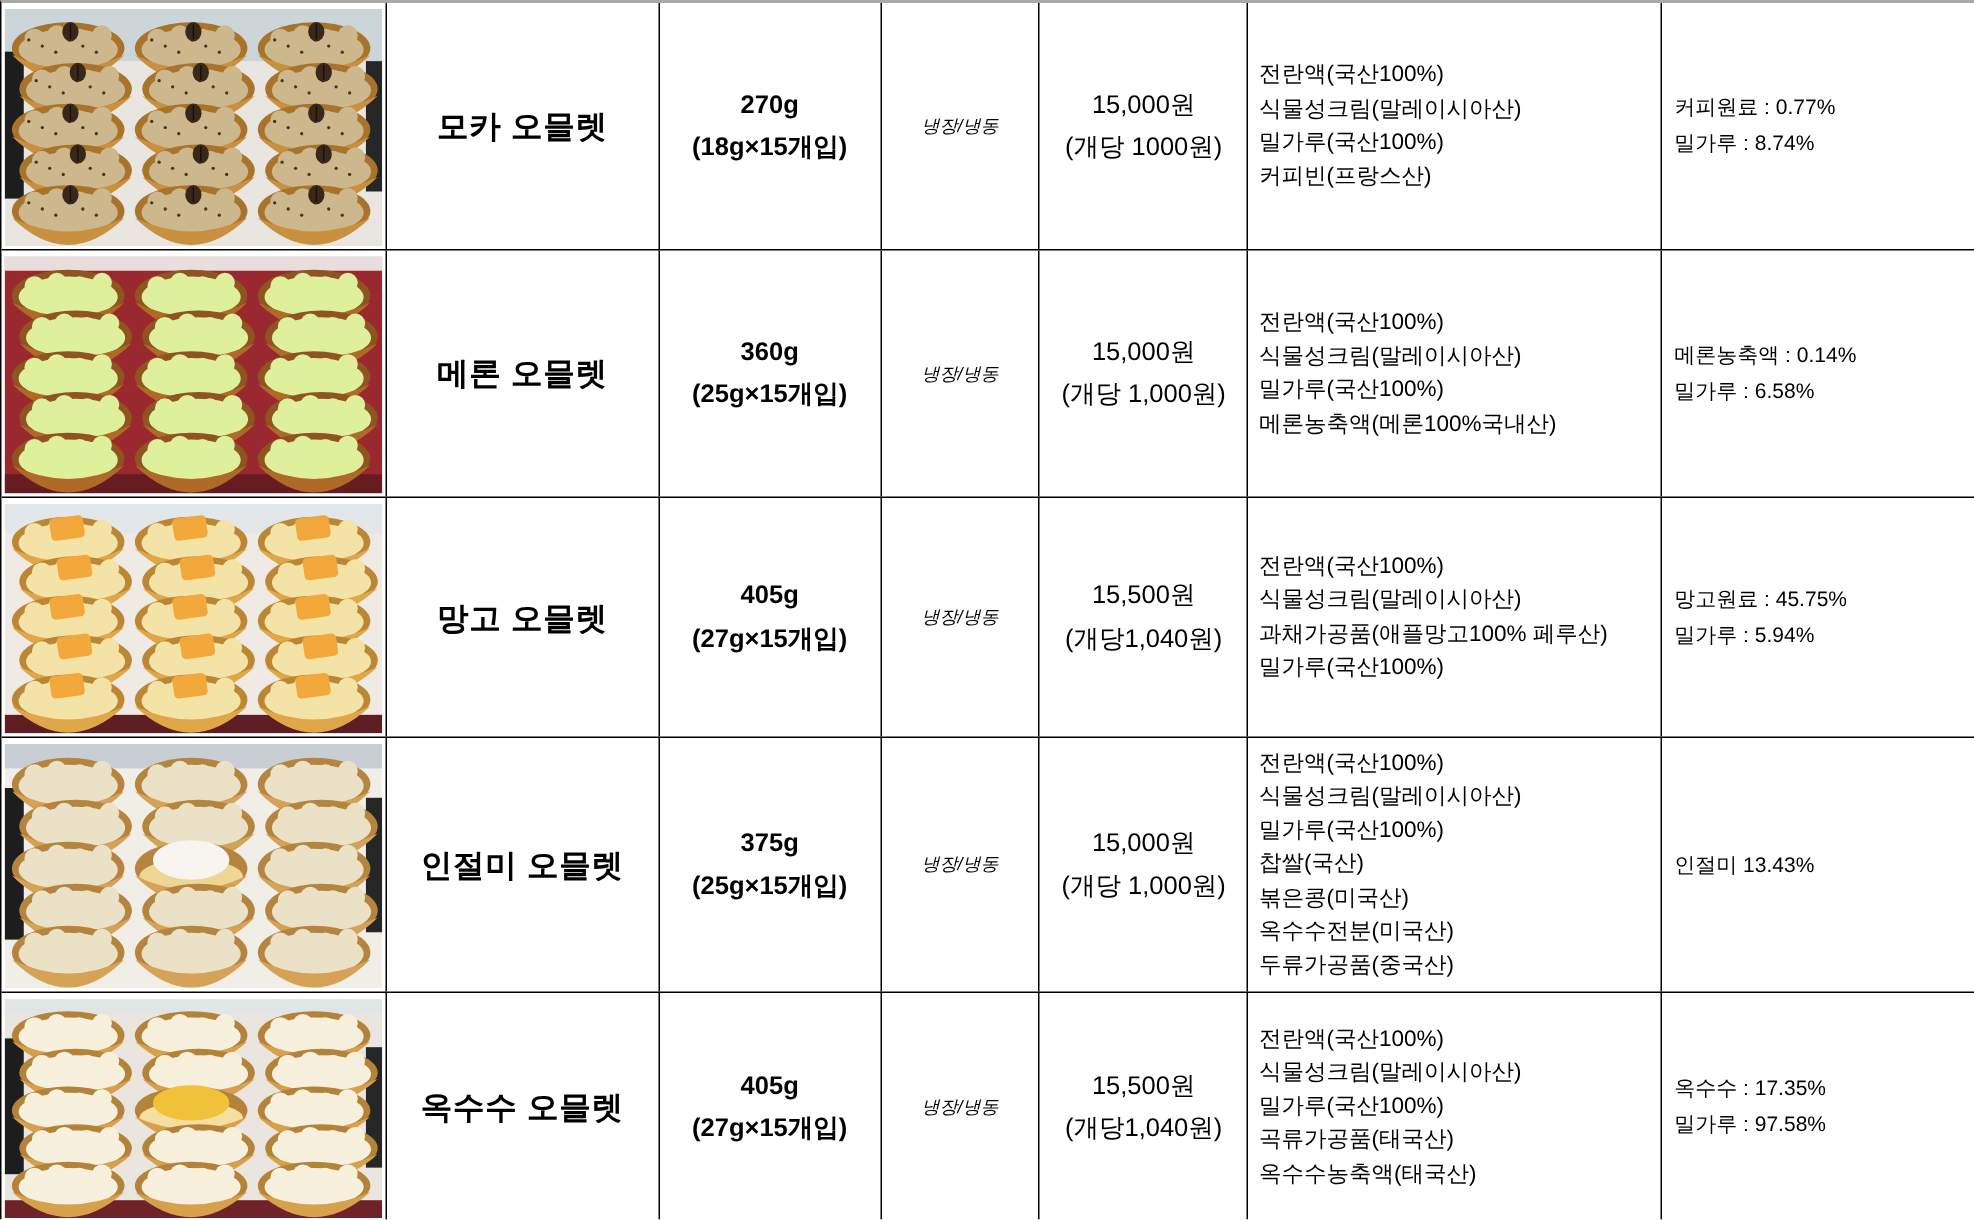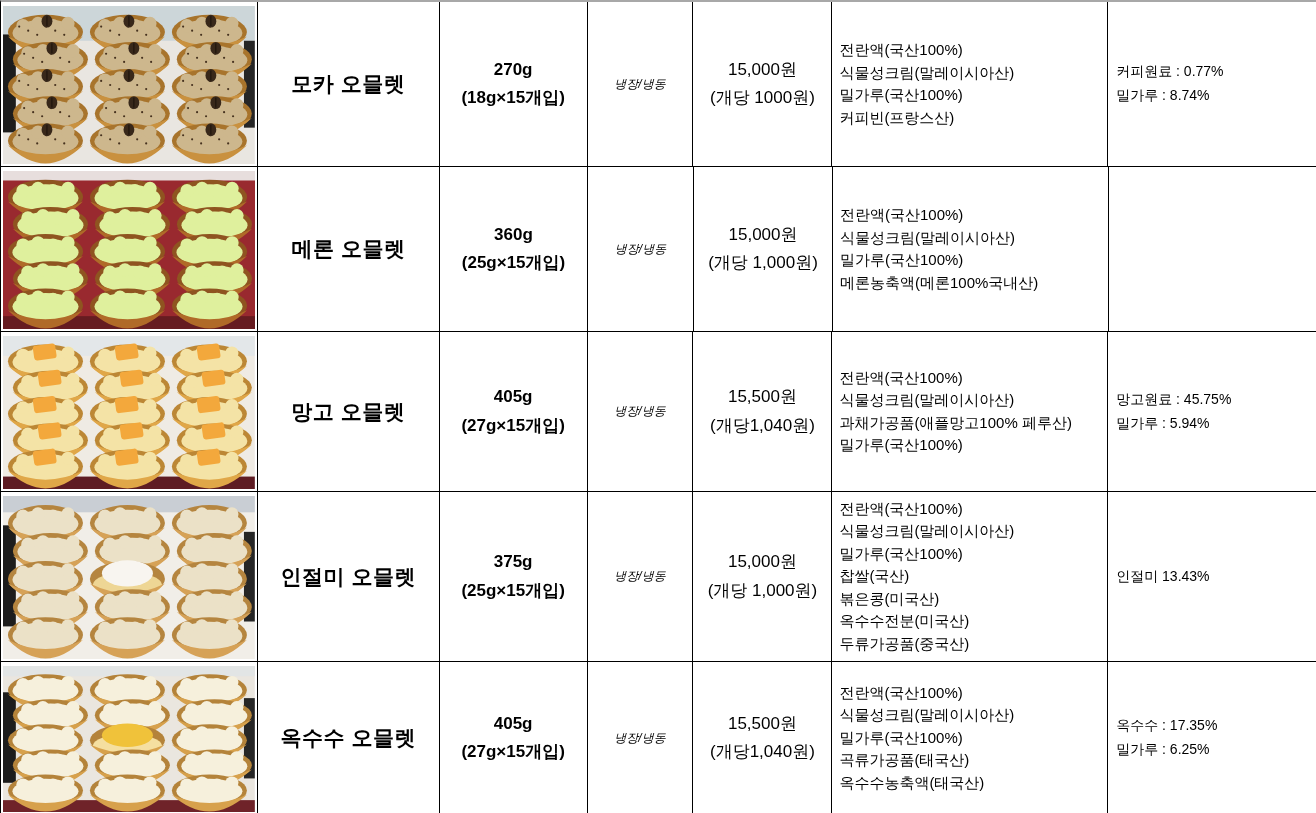--- a/index.html
+++ b/index.html
@@ -395,20 +395,22 @@
     <div class="cell c-name">메론 오믈렛</div>
     <div class="cell c-weight pre">360g
 (25g×15개입)</div>
     <div class="cell c-storage">냉장/냉동</div>
     <div class="cell c-price pre">15,000원
 (개당 1,000원)</div>
     <div class="cell c-ingr pre">전란액(국산100%)
 식물성크림(말레이시아산)
 밀가루(국산100%)
 메론농축액(메론100%국내산)</div>
+    <div class="cell c-ratio pre">메론농축액 : 0.14%
+밀가루 : 6.58%</div>
   </div>
 
   <div class="row r2">
     <div class="cell c-photo">
         <div class="photo-box">
           <svg viewBox="0 0 255 160" preserveAspectRatio="none" style="width: 100%; height: 100%; display: block;">
             <rect x="0" y="0" width="255" height="160" fill="#efebe4"></rect>
             <rect x="0" y="0" width="255" height="20.8" fill="#e3e7e9"></rect>
             <rect x="0" y="147" width="255" height="13" fill="#5e1c23"></rect>
             <ellipse cx="43" cy="26.400000000000002" rx="38" ry="17.48" fill="#bc8735"></ellipse>
@@ -796,16 +798,16 @@
 (27g×15개입)</div>
     <div class="cell c-storage">냉장/냉동</div>
     <div class="cell c-price pre">15,500원
 (개당1,040원)</div>
     <div class="cell c-ingr pre">전란액(국산100%)
 식물성크림(말레이시아산)
 밀가루(국산100%)
 곡류가공품(태국산)
 옥수수농축액(태국산)</div>
     <div class="cell c-ratio pre">옥수수 : 17.35%
-밀가루 : 6.25%</div>
+밀가루 : 97.58%</div>
   </div>
 
 </div>
 
 </body></html>

